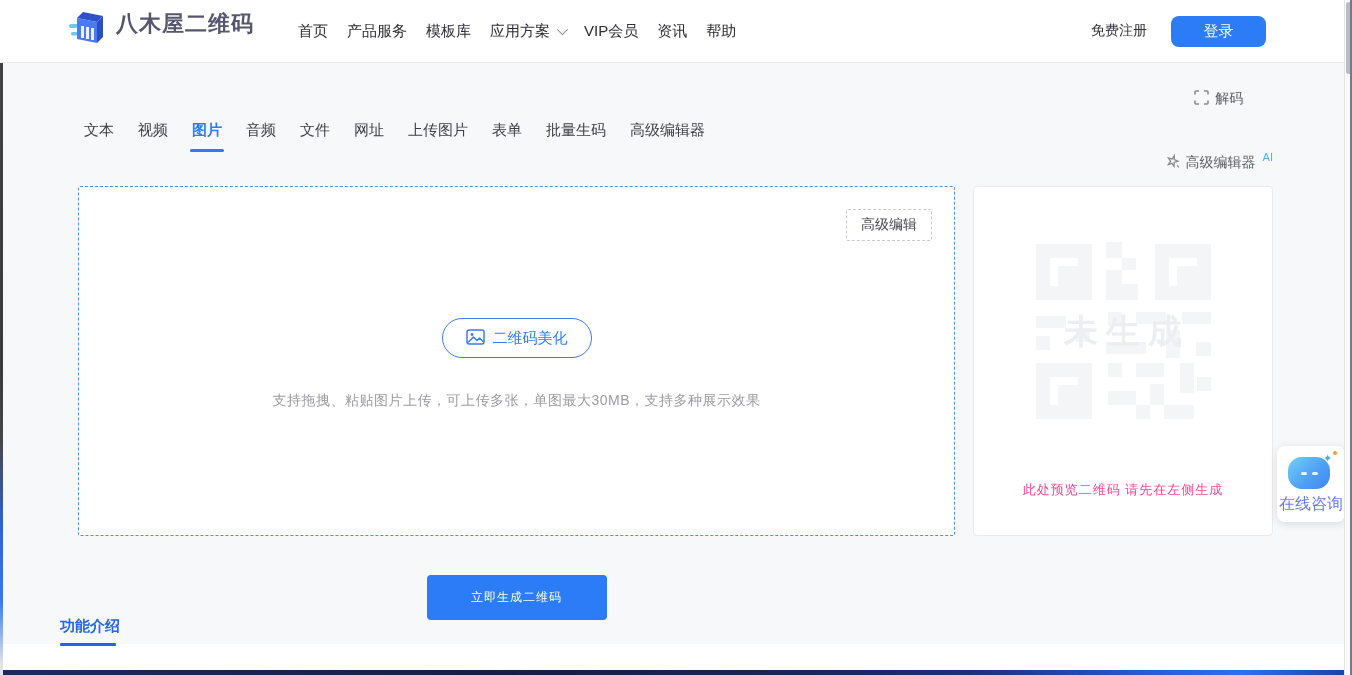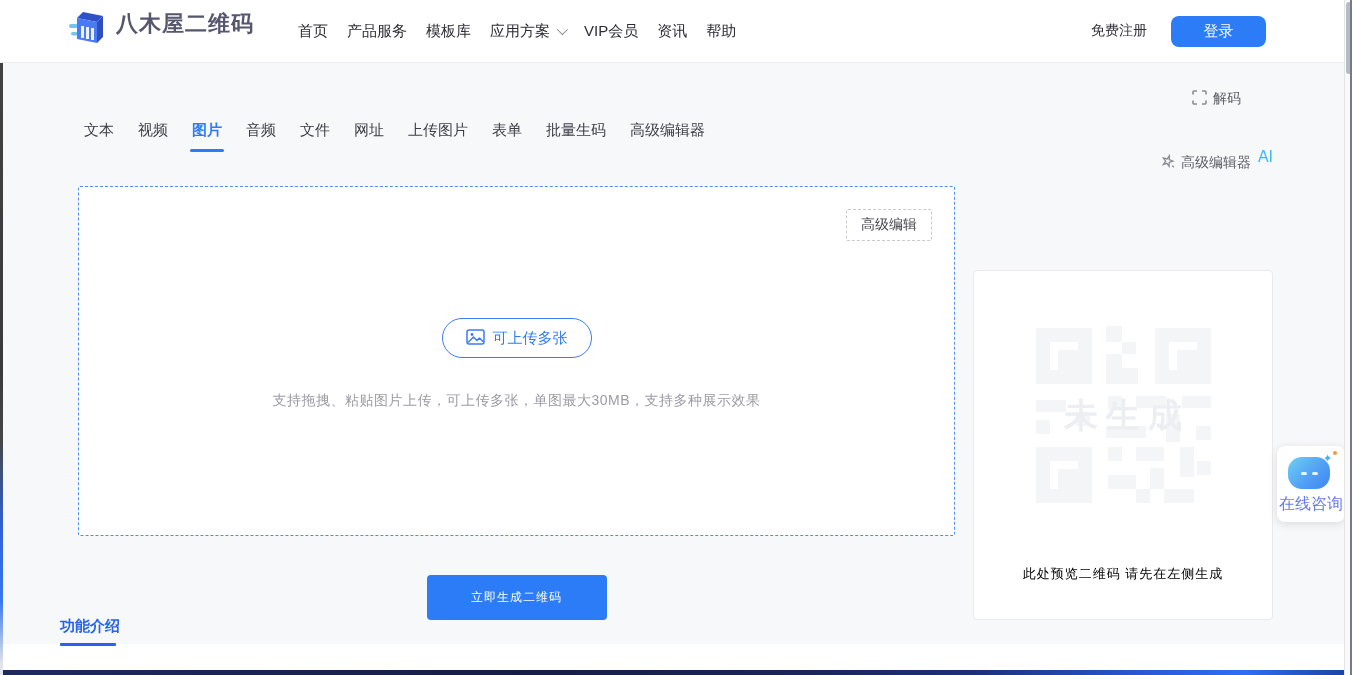--- a/index.html
+++ b/index.html
@@ -40,23 +40,23 @@
   .tabs-row { display:flex; align-items:center; justify-content:space-between; }
   .tabs { display:flex; align-items:center; gap:24px; margin-left:6px; }
   .tab { font-size:15px; color:#3d3d45; cursor:pointer; position:relative; padding-bottom:2px; white-space:nowrap; }
   .tab.active { color:#2b7cf6; font-weight:600; }
   .tab.active::after {
     content:""; position:absolute; left:-2px; right:-2px; bottom:-10px; height:3px;
     background:#2b7cf6; border-radius:2px;
   }
   .tab-utils { display:flex; align-items:center; gap:46px;flex-direction:column; }
   .util { display:flex; align-items:center; gap:6px; font-size:14px; color:#5c5c64; cursor:pointer; white-space:nowrap; }
-  .ai-badge { font-size:16px; color:#3fb6f2; vertical-align:super; position:relative; top:-6px; margin-left:1px; }
-
-  .generator-row { display:flex; gap:18px; margin-top:14px; align-items:flex-end; }
+  .ai-badge { font-size:11px; color:#3fb6f2; vertical-align:super; position:relative; top:-6px; margin-left:1px; }
+
+  .generator-row { display:flex; gap:18px; margin-top:14px; align-items:flex-start; }
   .left-col { flex:1; display:flex; flex-direction:column; }
   .upload-box {
     height:350px; background:#fff; border:1px dashed #4e8df6; border-radius:2px;
     position:relative; display:flex; flex-direction:column; align-items:center;
   }
   .adv-edit-btn {
     position:absolute; top:22px; right:22px;
     background:#fff; border:1px dashed #c9c9cf; border-radius:2px;
     padding:6px 14px; font-size:14px; color:#45454d; cursor:pointer;
   }
@@ -77,21 +77,21 @@
   .qr-card {
     width:300px; height:350px; background:#fff;
     border:1px solid #eaeaec; border-radius:4px;
     position:relative; display:flex; flex-direction:column; align-items:center; flex-shrink:0;
   }
   .qr-wrap { margin-top:37px; position:relative; width:215px; height:215px; }
   .qr-placeholder-text {
     position:absolute; inset:0; display:flex; align-items:center; justify-content:center;
     font-size:34px; font-weight:700; color:#eceef2; letter-spacing:8px; padding-left:8px;
   }
-  .qr-caption { position:absolute; bottom:36px; font-size:13px; color:#000000; letter-spacing:1px; white-space:nowrap; }
+  .qr-caption { position:absolute; bottom:36px; font-size:13px; color:#ec4899; letter-spacing:1px; white-space:nowrap; }
 
   
   .features-header { position:absolute; left:60px; top:617px; z-index:4; cursor:pointer; }
   .features-title { font-size:15px; font-weight:700; color:#2563eb; }
   .features-underline { width:56px; height:3px; background:#2563eb; border-radius:1px; margin-top:7px; }
   .features-panel { position:absolute; left:0; right:8px; bottom:5px; height:26px; background:#fff; z-index:3; }
 
   
   .bottom-bar {
     position:absolute; left:0; right:0; bottom:0; height:5px; z-index:6;
@@ -225,21 +225,21 @@
       <div class="upload-box">
         <button class="adv-edit-btn">高级编辑</button>
         <button class="upload-btn">
           <span>
             <svg width="19" height="16" viewBox="0 0 19 16" fill="none" stroke="#3b7bf5" stroke-width="1.5">
               <rect x="1" y="1" width="17" height="14" rx="2"></rect>
               <circle cx="6" cy="5.5" r="1.4" fill="#3b7bf5" stroke="none"></circle>
               <path d="M2.5 13 L7.5 8 L11 11.5 L13.5 9 L17 12.5" stroke-linecap="round" stroke-linejoin="round"></path>
             </svg>
           </span>
-          <span>可上传多张</span>
+          <span>二维码美化</span>
         </button>
         <div class="upload-hint">支持拖拽、粘贴图片上传，可上传多张，单图最大30MB，支持多种展示效果</div>
       </div>
       <button class="generate-btn">立即生成二维码</button>
     </div>
 
     <div class="qr-card">
       <div class="qr-wrap">
         <svg width="215" height="215" viewBox="0 0 215 215">
           <g fill="#f4f5f7">

